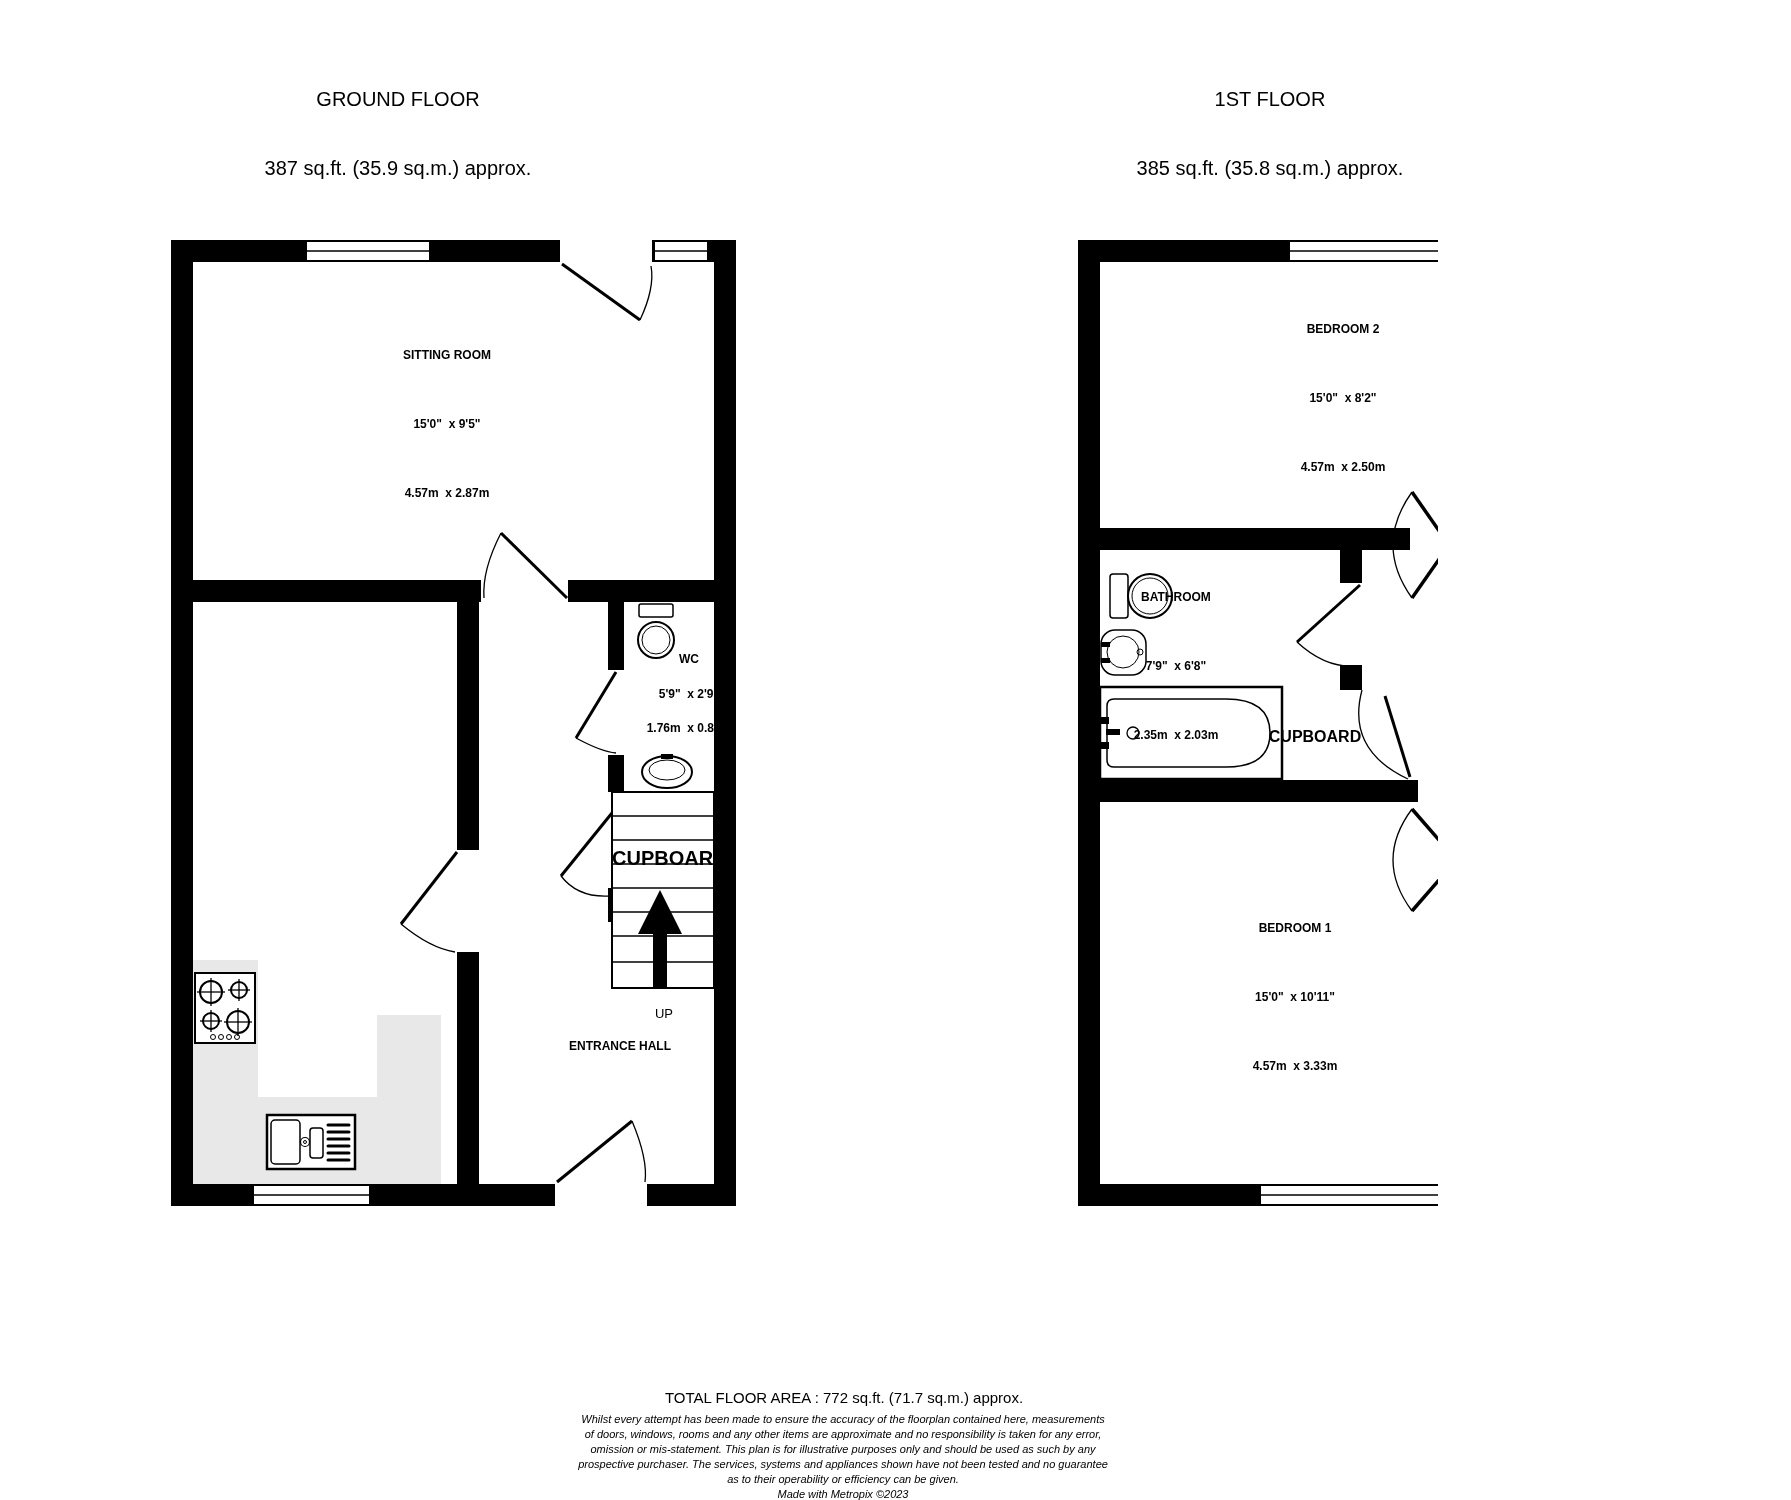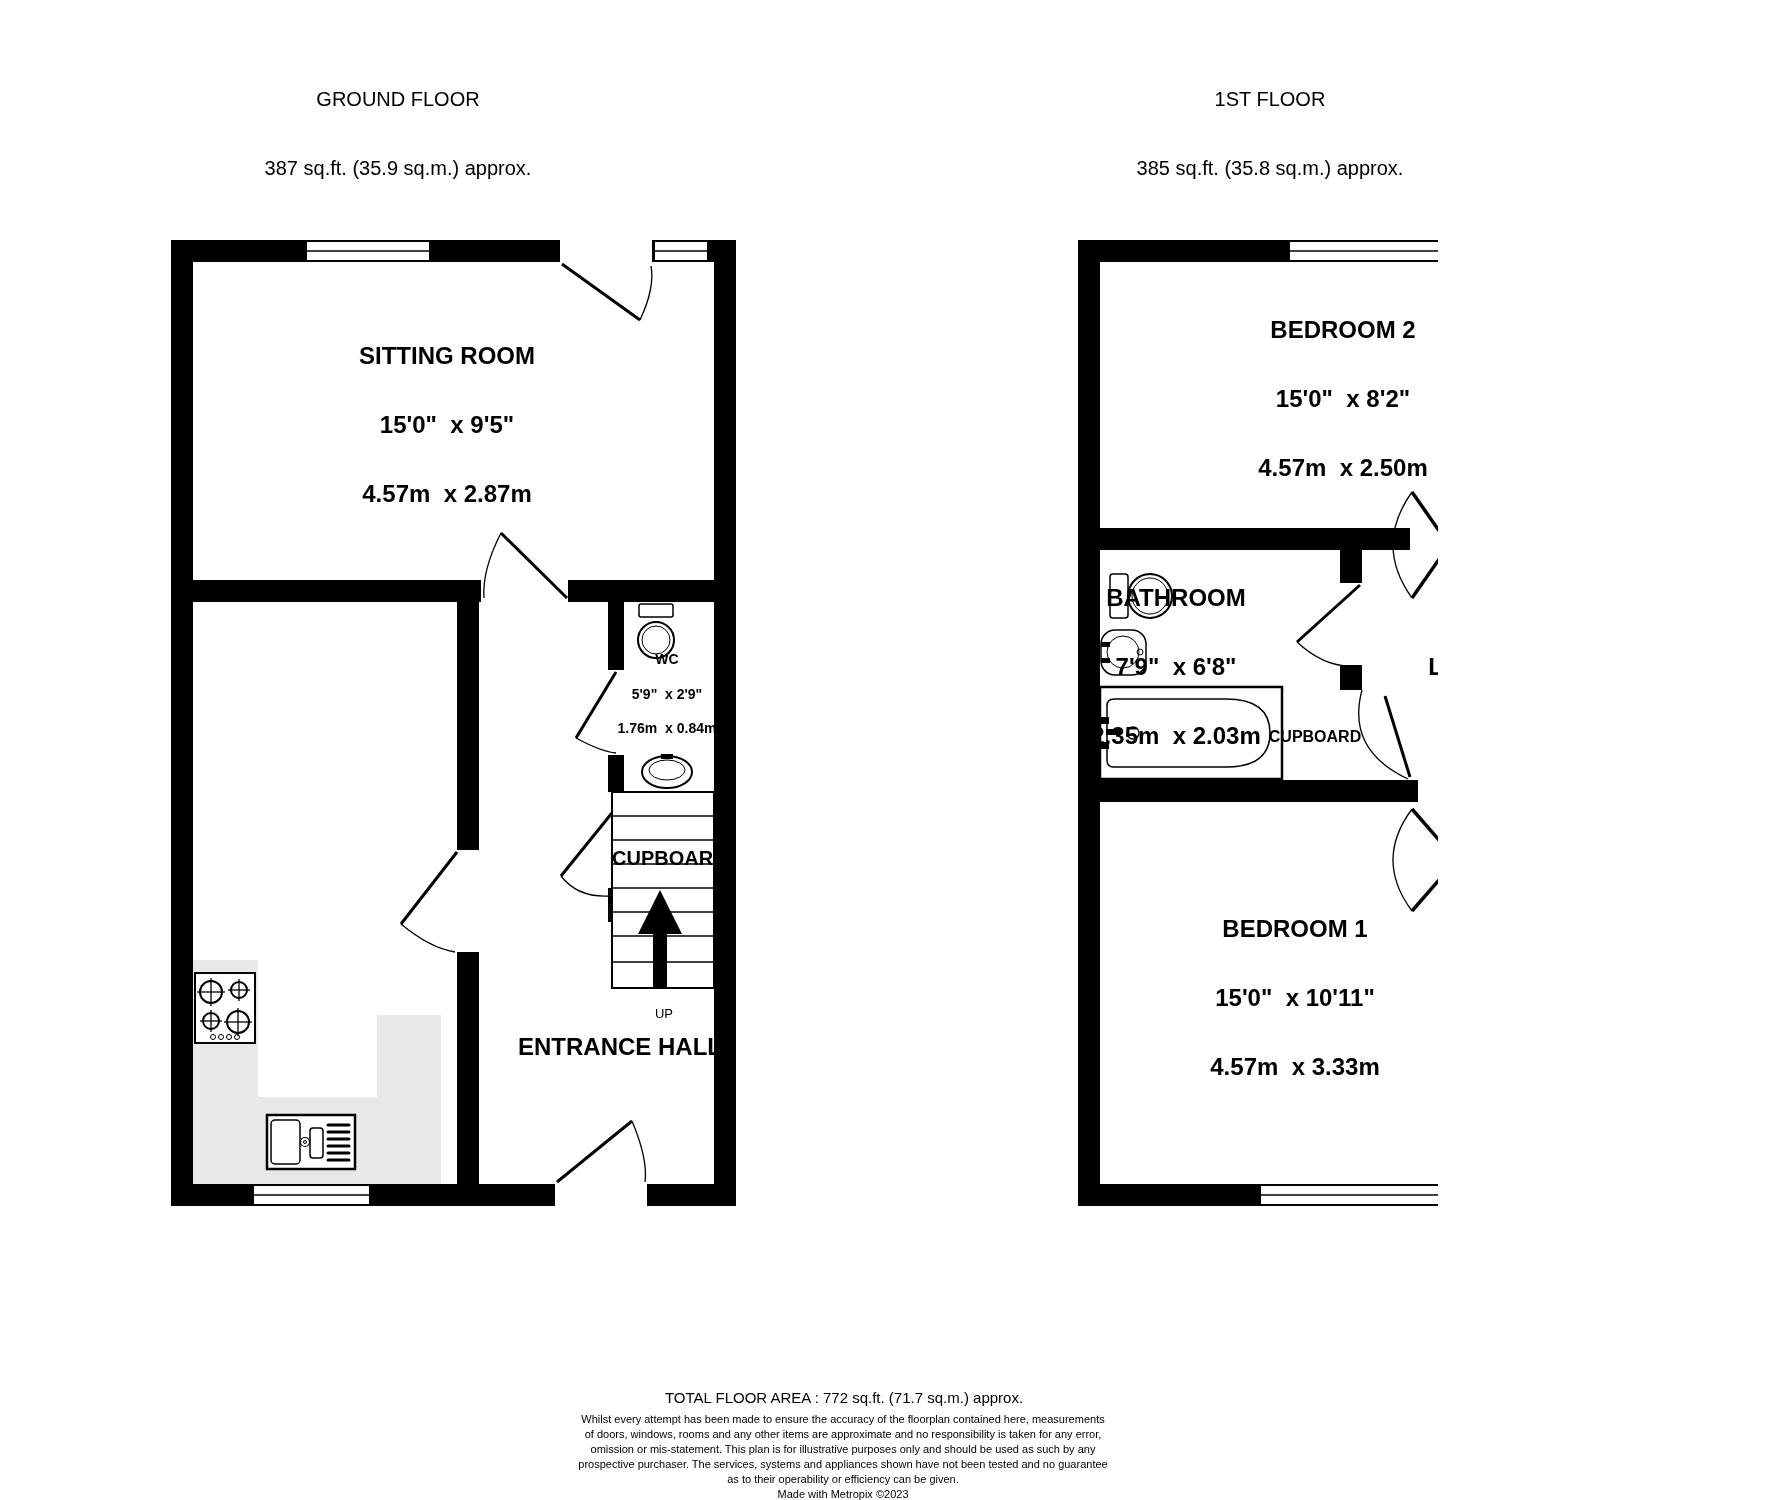--- a/index.html
+++ b/index.html
@@ -2,31 +2,31 @@
 <html><head>
 <meta charset="utf-8">
 <style>
   html,body{margin:0;padding:0;background:#fff;}
   .canvas{position:relative;width:1438px;height:1500px;background:#fff;overflow:hidden;
           font-family:"Liberation Sans",sans-serif;color:#000;}
   .canvas svg{position:absolute;}
   .title{position:absolute;transform:translateX(-50%);text-align:center;
          font-size:20px;line-height:23px;font-weight:400;white-space:pre;}
   .lbl{position:absolute;transform:translate(-50%,-50%);text-align:center;
-       font-weight:bold;font-size:24px;line-height:23px;white-space:pre;}
-  .lbl-small{font-size:14px;line-height:11.5px;}
+       font-weight:bold;font-size:12px;line-height:23px;white-space:pre;}
+  .lbl-small{font-size:12px;line-height:11.5px;margin-left:22px;}
   .left-lbl{position:absolute;transform:translateY(-50%);font-weight:bold;
             font-size:20px;white-space:pre;}
   .ud{position:absolute;transform:translate(-50%,-50%);font-size:13px;font-weight:400;white-space:pre;}
   .cup-mid{font-size:16px;}
   .footer-total{position:absolute;left:844px;top:1389px;transform:translateX(-50%);
                 font-size:15px;white-space:pre;}
   .footer-disc{position:absolute;left:843px;top:1412px;transform:translateX(-50%);
                font-size:11px;line-height:15px;text-align:center;}
-  .footer-disc div{white-space:pre;}
+  .footer-disc div{white-space:pre;font-style:italic;}
   line,path.arc{stroke:#000;}
 </style>
 </head>
 <body>
 
 <div class="canvas">
 
   <svg style="left:171px;top:240px" width="565" height="966" viewBox="0 0 565 966">
     <g>
       <path d="M0,0 H565 V966 H0 Z M22,22 V944 H543 V22 Z" fill="#000" fill-rule="evenodd"></path>

